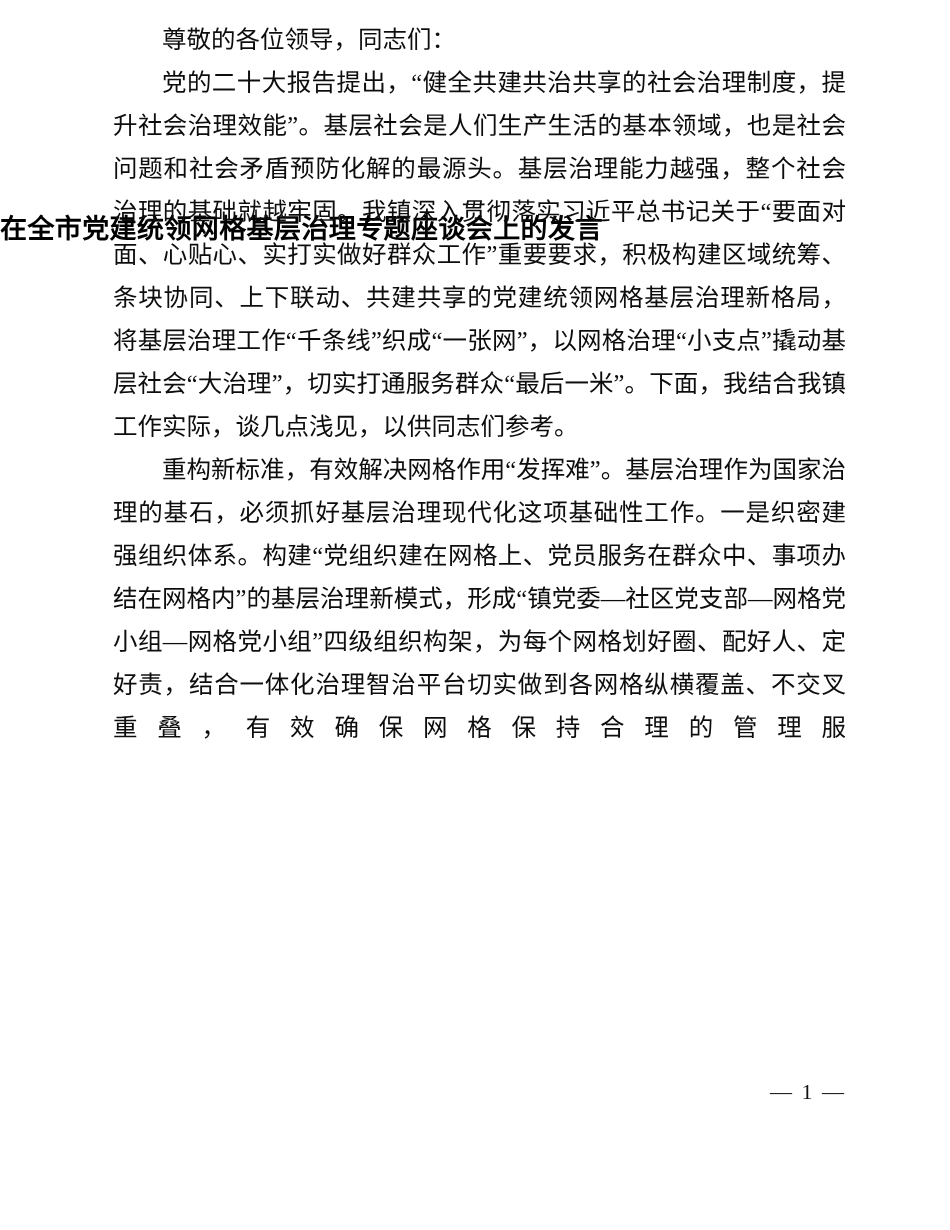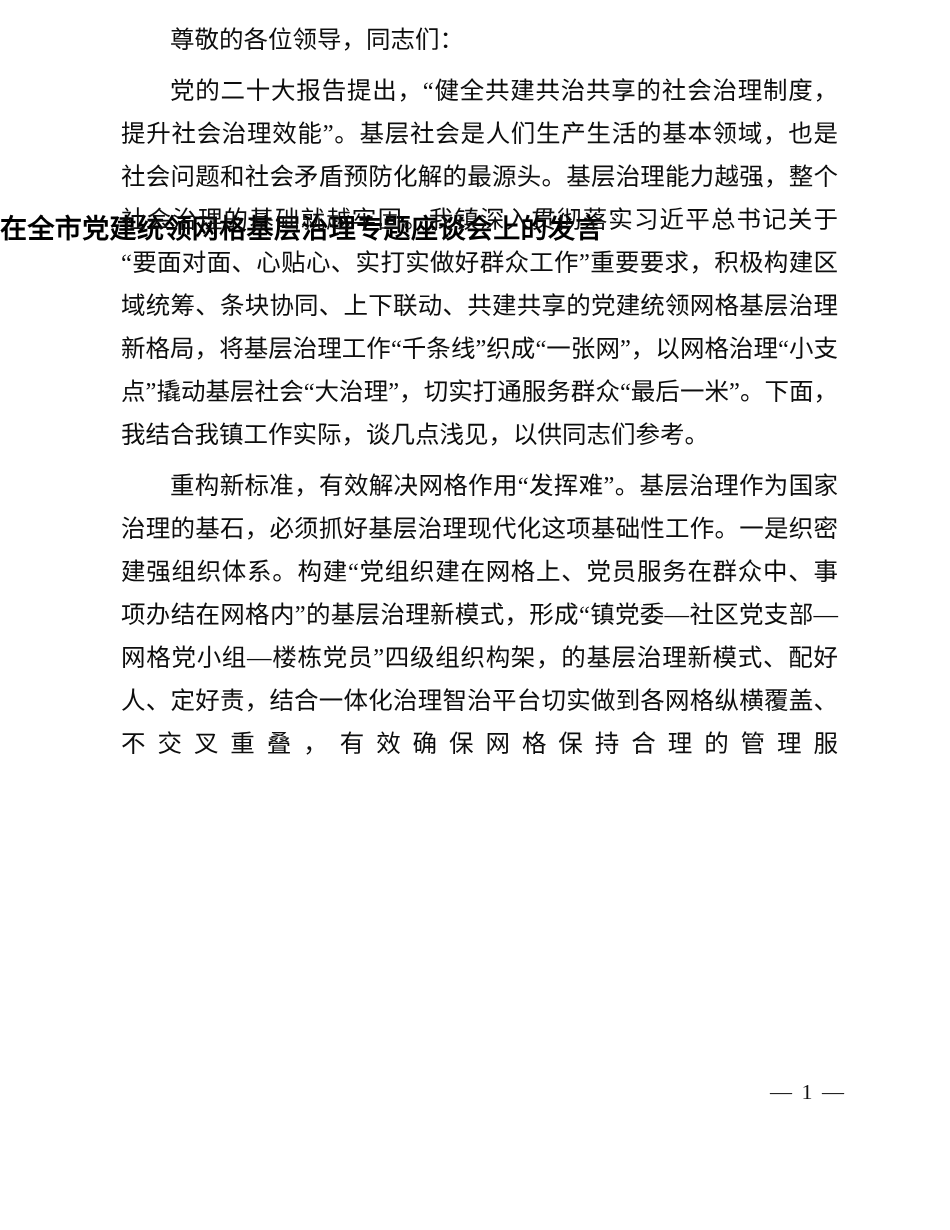--- a/index.html
+++ b/index.html
@@ -43,21 +43,21 @@
   
   .para-block {
     margin-top: 18px;
   }
 
   p.para {
     font-family: "Liberation Serif", "DejaVu Serif", serif;
     font-size: 24.5px;
     line-height: 43px;
     color: #0d0d0d;
-    margin: 8px;
+    margin: 0;
     padding: 0;
     text-align: justify;
     text-justify: inter-character;
     text-align-last: left;
     letter-spacing: 0px;
     word-break: break-all;
   }
 
   p.para.indent {
     text-indent: 2em;
@@ -90,19 +90,19 @@
   <h1 class="doc-title">在全市党建统领网格基层治理专题座谈会上的发言</h1>
 
   <div class="page-body">
 
     <div class="para-block">
       <p class="para indent">尊敬的各位领导，同志们：</p>
     </div>
 
     <p class="para indent">党的二十大报告提出，“健全共建共治共享的社会治理制度，提升社会治理效能”。基层社会是人们生产生活的基本领域，也是社会问题和社会矛盾预防化解的最源头。基层治理能力越强，整个社会治理的基础就越牢固。我镇深入贯彻落实习近平总书记关于“要面对面、心贴心、实打实做好群众工作”重要要求，积极构建区域统筹、条块协同、上下联动、共建共享的党建统领网格基层治理新格局，将基层治理工作“千条线”织成“一张网”，以网格治理“小支点”撬动基层社会“大治理”，切实打通服务群众“最后一米”。下面，我结合我镇工作实际，谈几点浅见，以供同志们参考。</p>
 
-    <p class="para indent continues">重构新标准，有效解决网格作用“发挥难”。基层治理作为国家治理的基石，必须抓好基层治理现代化这项基础性工作。一是织密建强组织体系。构建“党组织建在网格上、党员服务在群众中、事项办结在网格内”的基层治理新模式，形成“镇党委—社区党支部—网格党小组—楼栋党员”四级组织构架，的基层治理新模式、配好人、定好责，结合一体化治理智治平台切实做到各网格纵横覆盖、不交叉重叠，有效确保网格保持合理的管理服</p>
+    <p class="para indent continues">重构新标准，有效解决网格作用“发挥难”。基层治理作为国家治理的基石，必须抓好基层治理现代化这项基础性工作。一是织密建强组织体系。构建“党组织建在网格上、党员服务在群众中、事项办结在网格内”的基层治理新模式，形成“镇党委—社区党支部—网格党小组—网格党小组”四级组织构架，为每个网格划好圈、配好人、定好责，结合一体化治理智治平台切实做到各网格纵横覆盖、不交叉重叠，有效确保网格保持合理的管理服</p>
 
   </div>
 
   <div class="page-footer">— 1 —</div>
 
 </div>
 
 </body></html>

